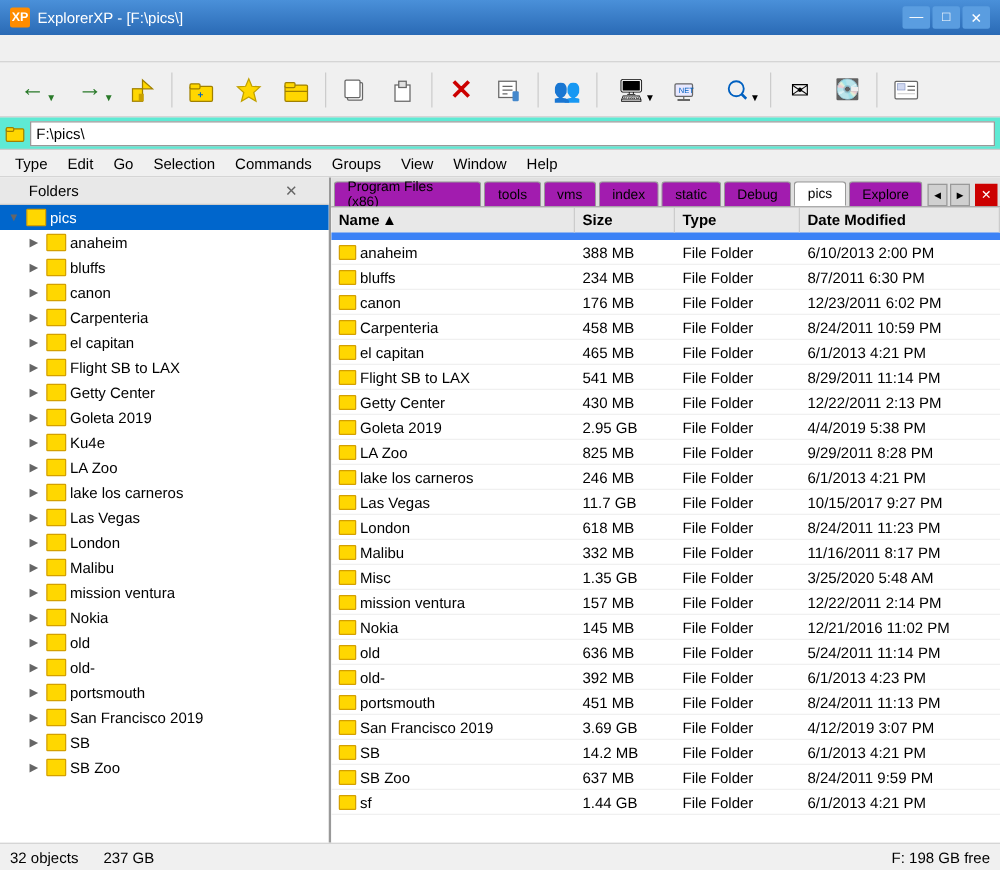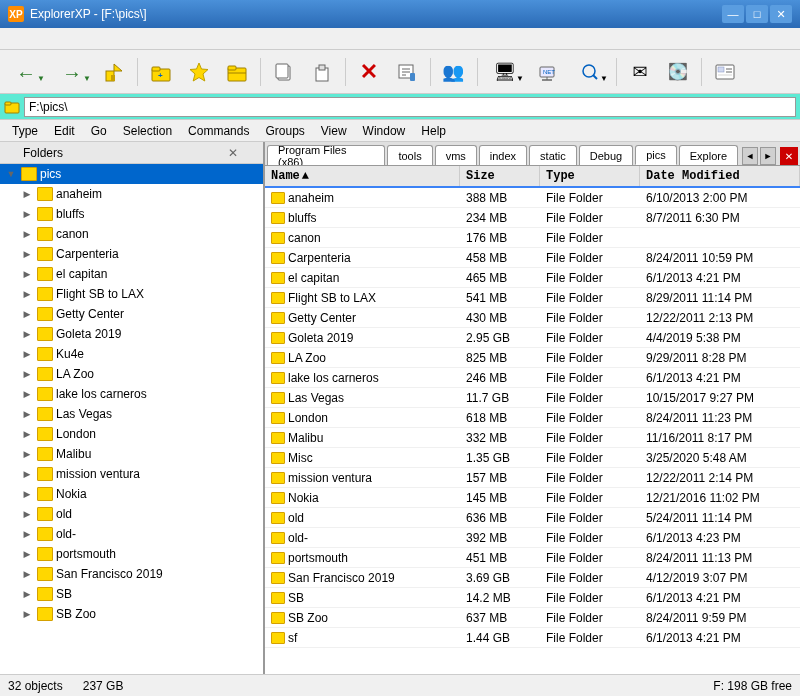--- a/index.html
+++ b/index.html
@@ -140,21 +140,21 @@
       display: flex;
       align-items: flex-end;
       padding: 0 2px;
       border-bottom: 1px solid #999;
       overflow: hidden;
     }
     .tab {
       padding: 2px 10px;
       border: 1px solid #999;
       border-bottom: none;
-      background: #ffffff;
+      background: #a21caf;
       cursor: pointer;
       font-size: 11px;
       height: 20px;
       display: flex;
       align-items: center;
       margin-right: 2px;
       border-radius: 3px 3px 0 0;
     }
     .tab.active { background: white; border-bottom: 1px solid white; z-index: 1; }
     .tab-nav-btn {
@@ -167,25 +167,24 @@
       cursor: pointer; color: white; font-size: 10px; display: flex; align-items: center; justify-content: center;
       margin-left: 4px;
     }
 
     
     .file-list { flex: 1; overflow-y: auto; }
     .file-list-header {
       display: grid;
       grid-template-columns: 1fr 80px 100px 160px;
       background: #e8e8e8;
-      border-bottom: 2px solid #3b82f6;
+      border-bottom: 6px solid #3b82f6;
       position: sticky;
       top: 0;
       z-index: 1;
-      font-family: Liberation Mono, monospace;
     }
     .col-header {
       padding: 3px 6px;
       font-size: 12px;
       font-weight: bold;
       border-right: 1px solid #ccc;
       cursor: pointer;
       user-select: none;
       display: flex;
       align-items: center;
@@ -553,20 +552,21 @@
           <div class="file-cell">File Folder</div>
           <div class="file-cell">8/7/2011 6:30 PM</div>
         </div>
         <div class="file-row">
           <div class="file-cell">
             <span class="file-icon" style="display: inline-block; width: 14px; height: 12px; background: rgb(255, 215, 0); border: 1px solid rgb(212, 160, 0); border-radius: 1px; flex-shrink: 0;"></span>
             <span>canon</span>
           </div>
           <div class="file-cell">176 MB</div>
           <div class="file-cell">File Folder</div>
+          <div class="file-cell">12/23/2011 6:02 PM</div>
         </div>
         <div class="file-row">
           <div class="file-cell">
             <span class="file-icon" style="display: inline-block; width: 14px; height: 12px; background: rgb(255, 215, 0); border: 1px solid rgb(212, 160, 0); border-radius: 1px; flex-shrink: 0;"></span>
             <span>Carpenteria</span>
           </div>
           <div class="file-cell">458 MB</div>
           <div class="file-cell">File Folder</div>
           <div class="file-cell">8/24/2011 10:59 PM</div>
         </div>

